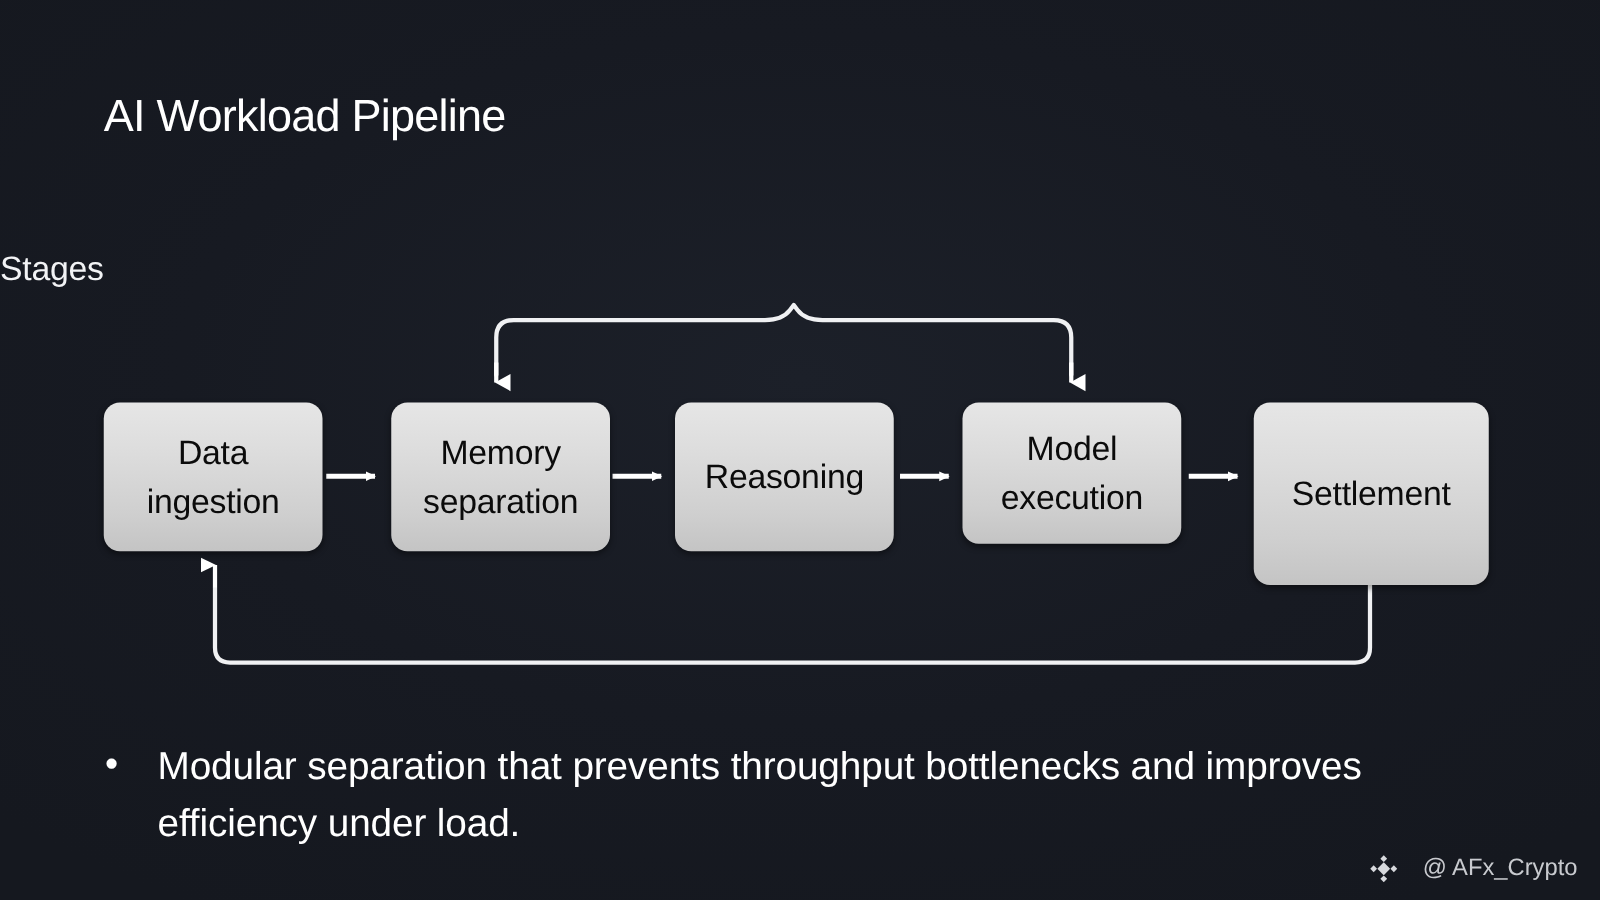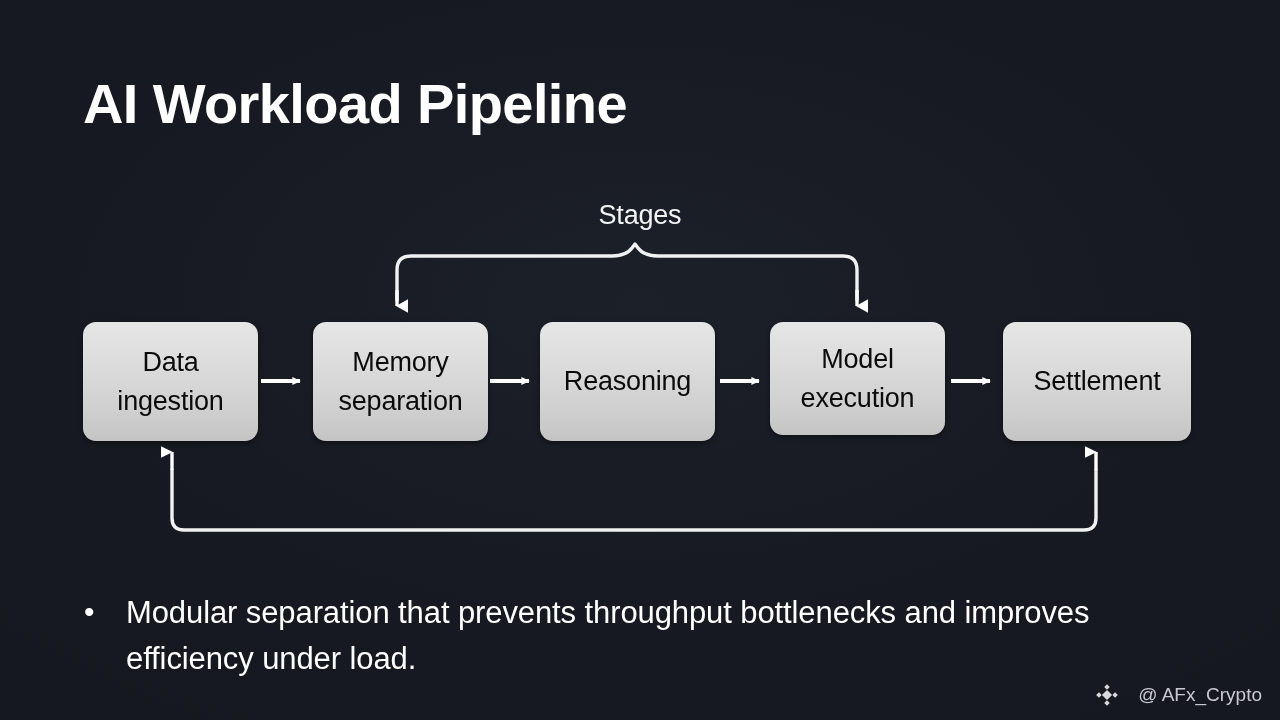--- a/index.html
+++ b/index.html
@@ -18,22 +18,22 @@
     overflow: hidden;
     font-family: "Liberation Sans", sans-serif;
     -webkit-font-smoothing: antialiased;
   }
 
   
   #title {
     position: absolute;
     left: 83px;
     top: 73px;
-    font-size: 56px;
-    font-weight: bold;
+    font-size: 36px;
+    font-weight: normal;
     color: #ffffff;
     letter-spacing: -0.6px;
     line-height: 1.1;
     white-space: nowrap;
   }
 
   
   #diagram {
     position: absolute;
     left: 0;
@@ -68,21 +68,20 @@
     letter-spacing: -0.2px;
   }
   .node span { display: block; }
 
   
   #stages-label {
     position: absolute;
     left: 0;
     top: 200px;
     width: 1280px;
-    text-align: center;
     color: #f2f3f5;
     font-size: 27px;
     letter-spacing: -0.2px;
   }
   #stages-label .lbl { display: inline-block; transform: translateX(0px); }
 
   
   #bullet-block {
     position: absolute;
     left: 82px;
@@ -213,21 +212,21 @@
       </div>
     </div>
 
     <div class="node" style="left:770px; top:322px; width:175px; height:113px;">
       <div>
         <span>Model</span>
         <span>execution</span>
       </div>
     </div>
 
-    <div class="node" style="left:1003px; top:322px; width:188px; height:119px;">
+    <div class="node" style="left:1003px; top:322px; width:188px; height:146px;">
       <div>
         <span>Settlement</span>
       </div>
     </div>
 
   </div>
 
   <div id="bullet-block">
     <div id="bullet-dot">•</div>
     <div id="bullet-text">Modular separation that prevents throughput bottlenecks and improves efficiency under load.</div>

